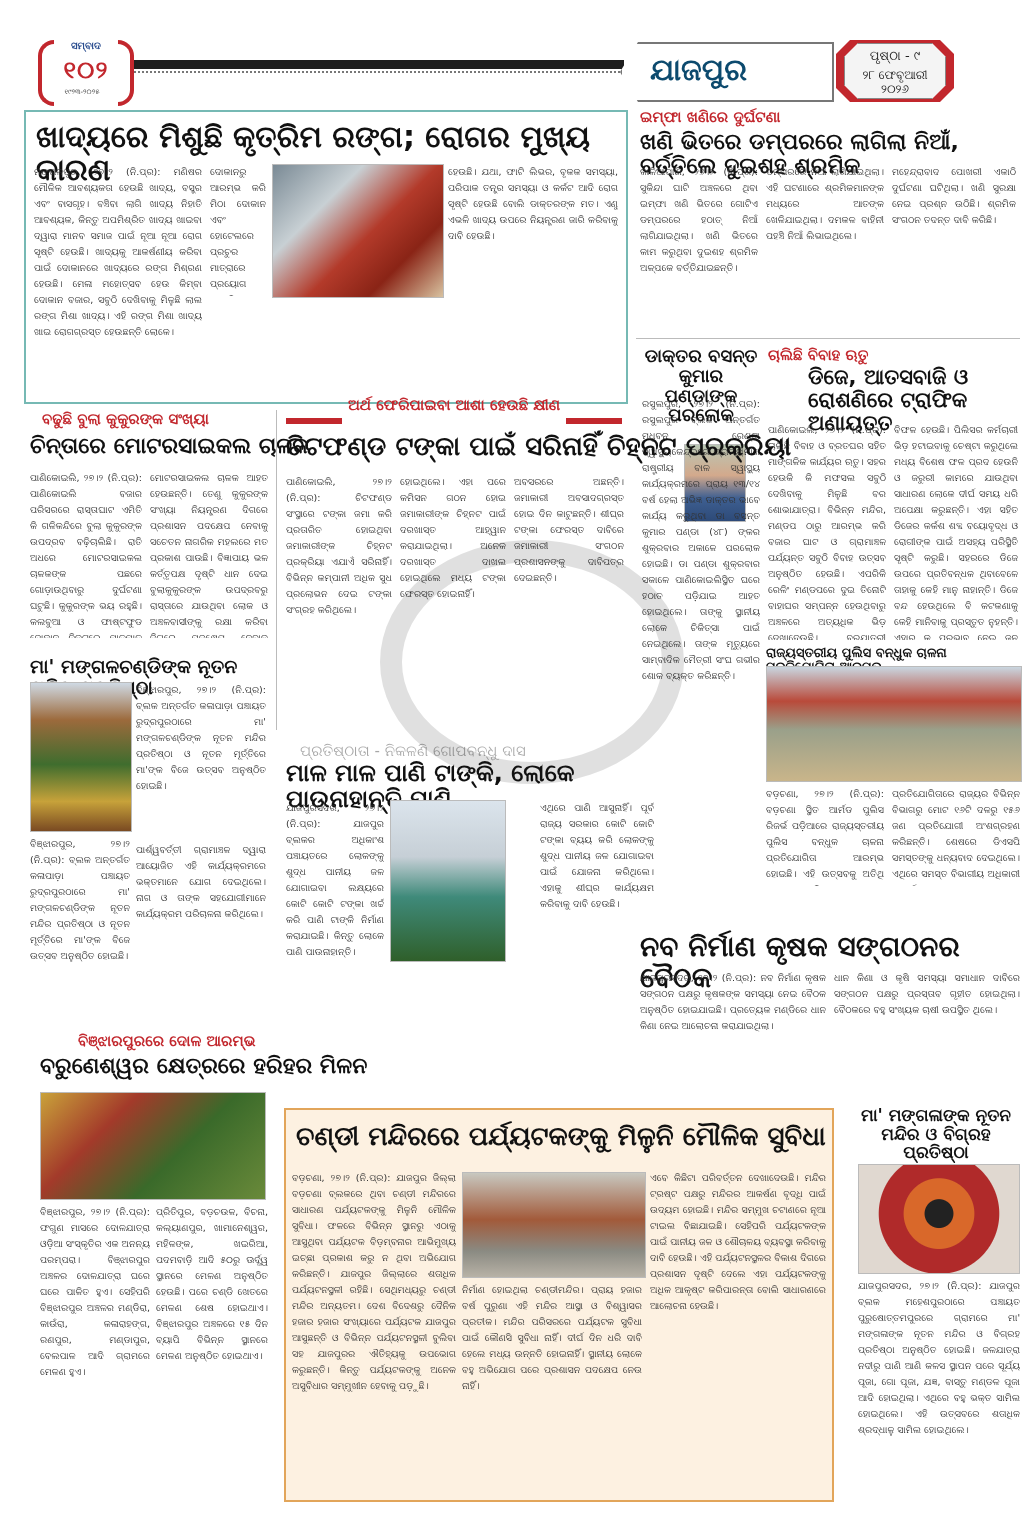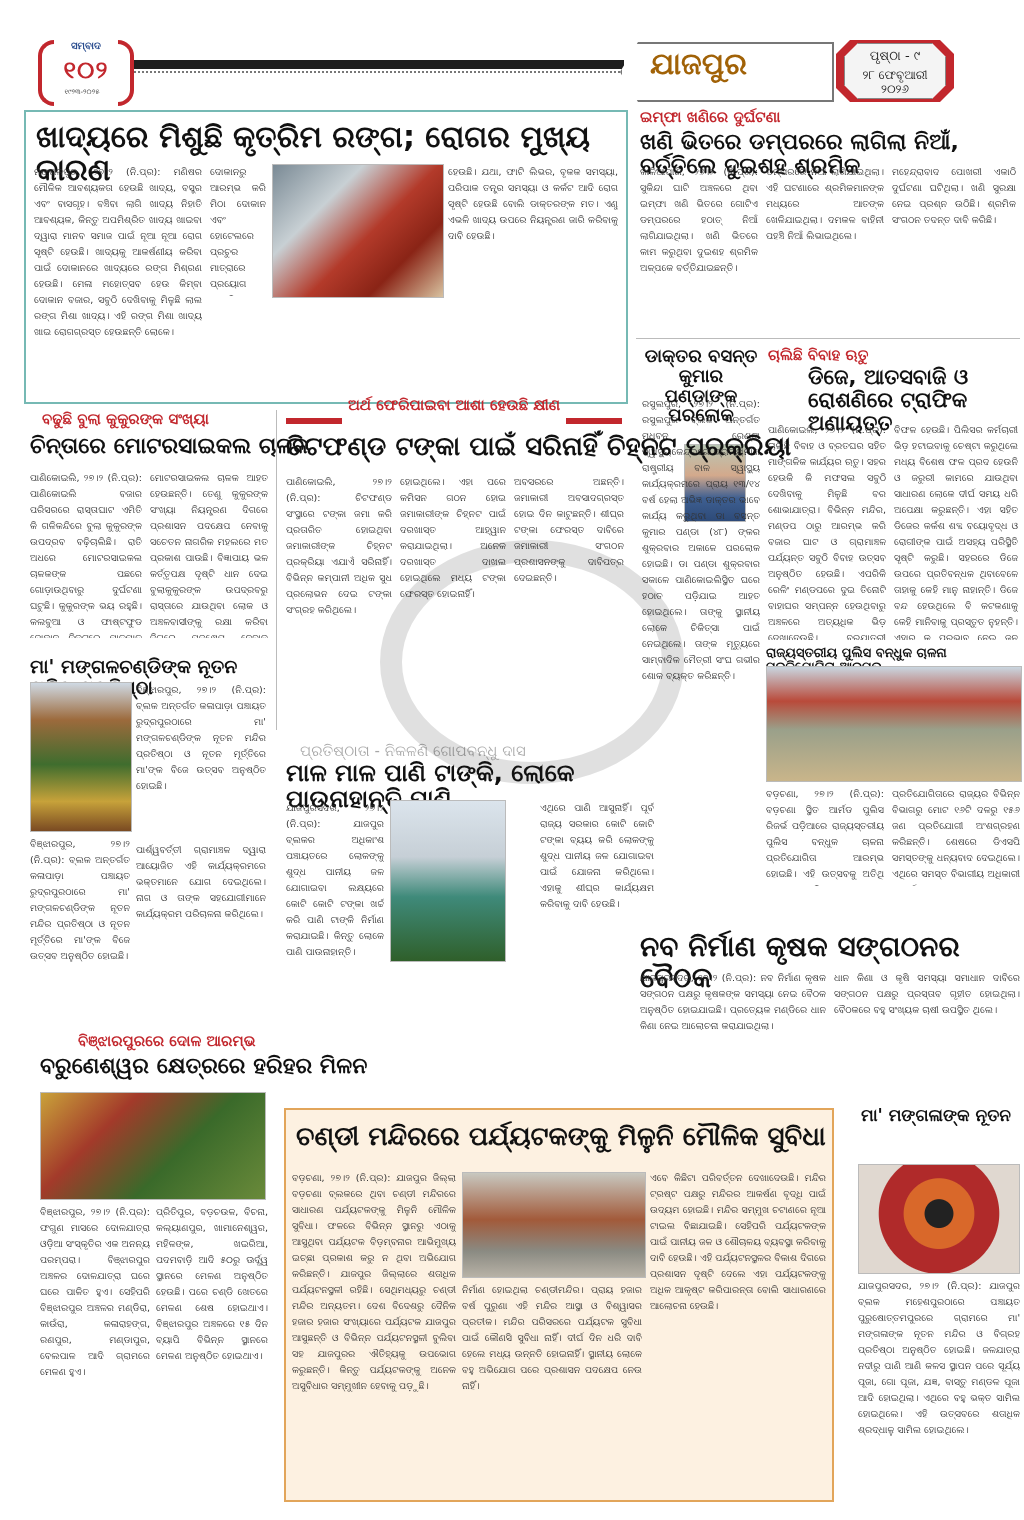--- a/index.html
+++ b/index.html
@@ -10,21 +10,21 @@
   .logo .br{position:absolute;top:4px;width:12px;height:58px;border:4px solid #c2272d;}
   .logo .bl{left:0;border-right:none;border-radius:30px 0 0 30px;}
   .logo .brr{right:0;border-left:none;border-radius:0 30px 30px 0;}
   .logo .t1{position:absolute;left:0;right:0;top:4px;text-align:center;font-size:10px;color:#2a4d8f;font-weight:bold;}
   .logo .t2{position:absolute;left:0;right:0;top:20px;text-align:center;font-size:24px;color:#c2272d;font-weight:bold;letter-spacing:1px;}
   .logo .t3{position:absolute;left:0;right:8px;top:52px;text-align:center;font-size:7px;color:#333;}
   .rule{left:134px;top:60px;width:490px;height:9px;background:#1e1e1e;}
   .rule2{left:134px;top:71px;width:490px;height:0;border-top:2px dotted #777;}
   .section-tab{left:620px;top:42px;width:210px;height:56px;}
   .section-tab .shape{position:absolute;left:0;top:0;width:210px;height:56px;background:#fff;border:2px solid #777;clip-path:polygon(18px 0,100% 0,100% 100%,18px 100%,0 50%);}
-  .section-tab .name{position:absolute;left:30px;top:4px;font-size:30px;font-weight:bold;color:#a16207;}
+  .section-tab .name{position:absolute;left:30px;top:10px;font-size:30px;font-weight:bold;color:#0c4a6e;}
   .page-badge{left:836px;top:40px;width:118px;height:62px;}
   .page-badge .oct{position:absolute;inset:0;background:#c2272d;clip-path:polygon(14px 0,calc(100% - 14px) 0,100% 14px,100% calc(100% - 14px),calc(100% - 14px) 100%,14px 100%,0 calc(100% - 14px),0 14px);}
   .page-badge .inner{position:absolute;left:8px;top:3px;right:8px;bottom:3px;background:#f4f4f4;clip-path:polygon(14px 0,calc(100% - 14px) 0,100% 14px,100% calc(100% - 14px),calc(100% - 14px) 100%,14px 100%,0 calc(100% - 14px),0 14px);border:1px solid #888;}
   .page-badge .pg{position:absolute;left:0;right:0;top:4px;text-align:center;font-size:13px;}
   .page-badge .dt{position:absolute;left:0;right:0;top:24px;text-align:center;font-size:12px;line-height:14px;}
 
   .kicker{color:#c2272d;font-weight:bold;font-size:15px;}
   .hl{font-weight:bold;color:#111;line-height:1.1;}
   .body{font-size:9.5px;line-height:16px;color:#333;text-align:justify;}
   .body .col{position:absolute;overflow:hidden;}
@@ -164,17 +164,18 @@
   <div class="body">
     <div class="col" style="left:6px;top:60px;width:164px;height:322px;">ବଡ଼ଚଣା, ୨୭।୨ (ନି.ପ୍ର): ଯାଜପୁର ଜିଲ୍ଲା ବଡ଼ଚଣା ବ୍ଲକରେ ଥିବା ଚଣ୍ଡୀ ମନ୍ଦିରରେ ସାଧାରଣ ପର୍ଯ୍ୟଟକଙ୍କୁ ମିଳୁନି ମୌଳିକ ସୁବିଧା। ଫଳରେ ବିଭିନ୍ନ ସ୍ଥାନରୁ ଏଠାକୁ ଆସୁଥିବା ପର୍ଯ୍ୟଟକ ବିଡ଼ମ୍ବନାର ଆଭିମୁଖ୍ୟ ଇଚ୍ଛା ପ୍ରକାଶ କରୁ ନ ଥିବା ଅଭିଯୋଗ କରିଛନ୍ତି। ଯାଜପୁର ଜିଲ୍ଲାରେ ଶତାଧିକ ପର୍ଯ୍ୟଟନସ୍ଥଳୀ ରହିଛି। ସେଥିମଧ୍ୟରୁ ଚଣ୍ଡୀ ମନ୍ଦିର ଅନ୍ୟତମ। ଦେଶ ବିଦେଶରୁ ଦୈନିକ ହଜାର ହଜାର ସଂଖ୍ୟାରେ ପର୍ଯ୍ୟଟକ ଯାଜପୁର ଆସୁଛନ୍ତି ଓ ବିଭିନ୍ନ ପର୍ଯ୍ୟଟନସ୍ଥଳୀ ବୁଲିବା ସହ ଯାଜପୁରର ଐତିହ୍ୟକୁ ଉପଭୋଗ କରୁଛନ୍ତି। କିନ୍ତୁ ପର୍ଯ୍ୟଟକଙ୍କୁ ଅନେକ ଅସୁବିଧାର ସମ୍ମୁଖୀନ ହେବାକୁ ପଡ଼ୁଛି।</div>
     <div class="col" style="left:176px;top:172px;width:180px;height:210px;">ନିର୍ମାଣ ହୋଇଥିଲା ଚଣ୍ଡୀମନ୍ଦିର। ପ୍ରାୟ ହଜାର ବର୍ଷ ପୁରୁଣା ଏହି ମନ୍ଦିର ଆସ୍ଥା ଓ ବିଶ୍ୱାସର ପ୍ରତୀକ। ମନ୍ଦିର ପରିସରରେ ପର୍ଯ୍ୟଟକ ସୁବିଧା ପାଇଁ କୌଣସି ସୁବିଧା ନାହିଁ। ଦୀର୍ଘ ଦିନ ଧରି ଦାବି ହେଲେ ମଧ୍ୟ ଉନ୍ନତି ହୋଇନାହିଁ। ସ୍ଥାନୀୟ ଲୋକେ ବହୁ ଅଭିଯୋଗ ପରେ ପ୍ରଶାସନ ପଦକ୍ଷେପ ନେଉ ନାହିଁ।</div>
     <div class="col" style="left:364px;top:60px;width:176px;height:322px;">ଏବେ କିଛିଟା ପରିବର୍ତ୍ତନ ଦେଖାଦେଉଛି। ମନ୍ଦିର ଟ୍ରଷ୍ଟ ପକ୍ଷରୁ ମନ୍ଦିରର ଆକର୍ଷଣ ବୃଦ୍ଧି ପାଇଁ ଉଦ୍ୟମ ହୋଇଛି। ମନ୍ଦିର ସମ୍ମୁଖ ଚଟାଣରେ ନୂଆ ଟାଇଲ ବିଛାଯାଇଛି। ସେହିପରି ପର୍ଯ୍ୟଟକଙ୍କ ପାଇଁ ପାନୀୟ ଜଳ ଓ ଶୌଚାଳୟ ବ୍ୟବସ୍ଥା କରିବାକୁ ଦାବି ହେଉଛି। ଏହି ପର୍ଯ୍ୟଟନସ୍ଥଳର ବିକାଶ ଦିଗରେ ପ୍ରଶାସନ ଦୃଷ୍ଟି ଦେଲେ ଏହା ପର୍ଯ୍ୟଟକଙ୍କୁ ଅଧିକ ଆକୃଷ୍ଟ କରିପାରନ୍ତା ବୋଲି ସାଧାରଣରେ ଆଲୋଚନା ହେଉଛି।</div>
   </div>
   <div class="photo" style="left:176px;top:62px;width:182px;height:104px;background:linear-gradient(180deg,#c8c8c0 0%,#a25a3a 45%,#8a8a82 75%,#b8b2a6 100%);"></div>
 </div>
 
 <div class="abs hl" style="left:852px;top:1106px;font-size:17px;width:168px;text-align:center;">
   <div>ମା' ମଙ୍ଗଳାଙ୍କ ନୂତନ</div>
+  <div>ମନ୍ଦିର ଓ ବିଗ୍ରହ ପ୍ରତିଷ୍ଠା</div>
 </div>
 <div class="photo" style="left:858px;top:1164px;width:160px;height:108px;background:radial-gradient(circle at 50% 45%,#222 0 14%,#d9682a 15% 35%,#b02a2a 36% 60%,#e0d8d0 61%);"></div>
 <div class="body">
   <div class="col" style="left:858px;top:1278px;width:162px;height:216px;">ଯାଜପୁରସଦର, ୨୭।୨ (ନି.ପ୍ର): ଯାଜପୁର ବ୍ଲକ ମହେଶପୁରଠାରେ ପଞ୍ଚାୟତ ପୁରୁଷୋତ୍ତମପୁରରେ ଗ୍ରାମରେ ମା' ମଙ୍ଗଳାଙ୍କ ନୂତନ ମନ୍ଦିର ଓ ବିଗ୍ରହ ପ୍ରତିଷ୍ଠା ଅନୁଷ୍ଠିତ ହୋଇଛି। ଜଳଯାତ୍ରା ନଦୀରୁ ପାଣି ଆଣି କଳସ ସ୍ଥାପନ ପରେ ସୂର୍ଯ୍ୟ ପୂଜା, ଗୋ ପୂଜା, ଯଜ୍ଞ, ବାସ୍ତୁ ମଣ୍ଡଳ ପୂଜା ଆଦି ହୋଇଥିଲା। ଏଥିରେ ବହୁ ଭକ୍ତ ସାମିଲ ହୋଇଥିଲେ। ଏହି ଉତ୍ସବରେ ଶତାଧିକ ଶ୍ରଦ୍ଧାଳୁ ସାମିଲ ହୋଇଥିଲେ।</div>
 </div>
 
 </body></html>

